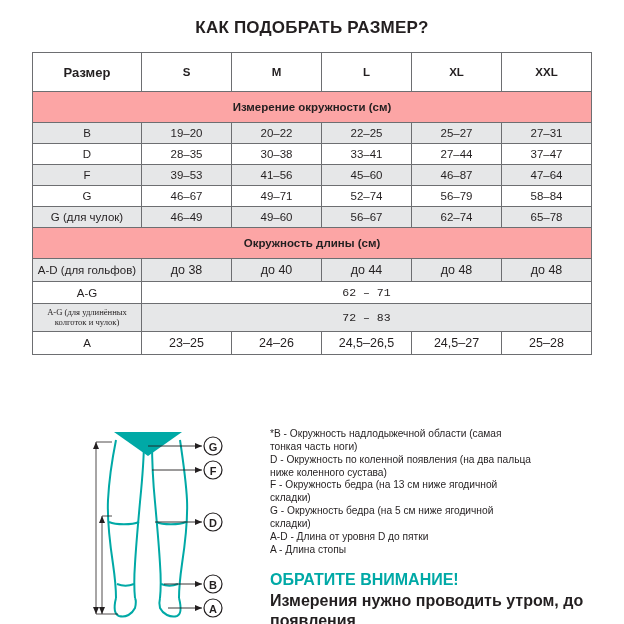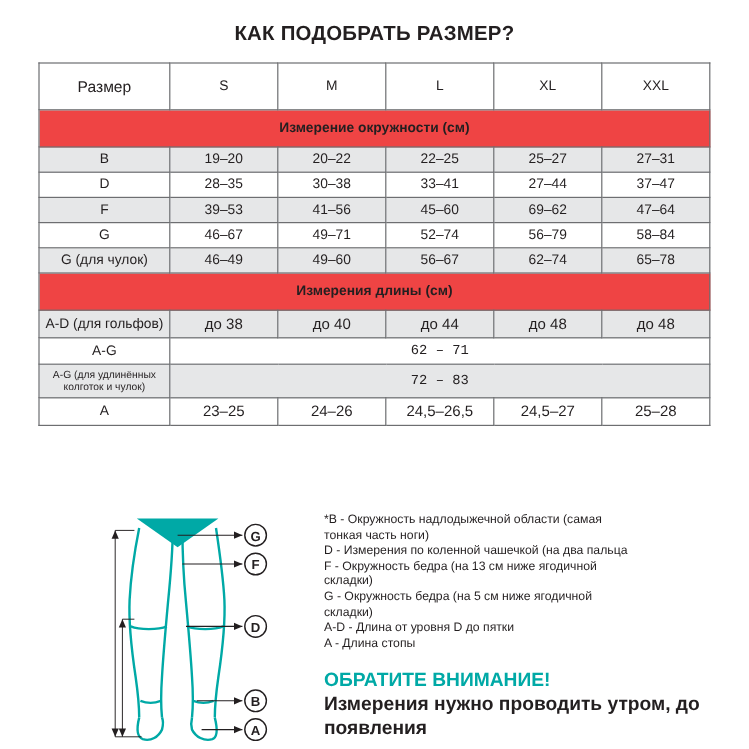--- a/index.html
+++ b/index.html
@@ -30,42 +30,43 @@
   }
   table.size td, table.size th{
     border:1px solid #6d6e71;
     text-align:center;
     vertical-align:middle;
     font-size:11.5px;
     padding:4px 2px;
     color:#231f20;
   }
   .hdr td{
-    font-weight:normal;
+    font-weight:bold;
     font-size:17px;
     height:30px;
     padding:2px;
   }
   .hdr td.rowlab{
     font-size:13px;
   }
   .section td{
     font-weight:bold;
     font-size:12.5px;
     height:22px;
-    background:#ef4444;
+    background:#fca5a5;
   }
   .shaded{background:#e6e7e8;}
   .rowlab{
     font-size:10.5px;
     width:104px;
   }
   .rowlab.small{
     font-size:8.6px;
     line-height:1.12;
+    font-family:Liberation Serif, serif;
   }
   .val{font-size:12px;}
   .val.big{font-size:12.5px;}
   .span5{font-size:12.5px;font-family:Liberation Mono, monospace;}
 
   .bottom{
     position:absolute;
     left:0;top:420px;
     width:624px;
     display:flex;
@@ -133,21 +134,21 @@
         <td class="val">33–41</td>
         <td class="val">27–44</td>
         <td class="val">37–47</td>
       </tr>
 
       <tr class="shaded">
         <td class="rowlab">F</td>
         <td class="val">39–53</td>
         <td class="val">41–56</td>
         <td class="val">45–60</td>
-        <td class="val">69–62</td>
+        <td class="val">46–87</td>
         <td class="val">47–64</td>
       </tr>
 
       <tr>
         <td class="rowlab">G</td>
         <td class="val">46–67</td>
         <td class="val">49–71</td>
         <td class="val">52–74</td>
         <td class="val">56–79</td>
         <td class="val">58–84</td>
@@ -156,21 +157,21 @@
       <tr class="shaded">
         <td class="rowlab">G (для чулок)</td>
         <td class="val">46–49</td>
         <td class="val">49–60</td>
         <td class="val">56–67</td>
         <td class="val">62–74</td>
         <td class="val">65–78</td>
       </tr>
 
       <tr class="section">
-        <td colspan="6">Измерения длины (см)</td>
+        <td colspan="6">Окружность длины (см)</td>
       </tr>
 
       <tr class="shaded">
         <td class="rowlab">A-D (для гольфов)</td>
         <td class="val big">до 38</td>
         <td class="val big">до 40</td>
         <td class="val big">до 44</td>
         <td class="val big">до 48</td>
         <td class="val big">до 48</td>
       </tr>
@@ -264,21 +265,22 @@
           <text x="157" y="162.5" text-anchor="middle" font-family="Liberation Sans, sans-serif" font-size="11" font-weight="bold" fill="#231f20">B</text>
           <circle cx="157" cy="182" r="9" fill="none" stroke="#231f20" stroke-width="1.2"></circle>
           <text x="157" y="186.5" text-anchor="middle" font-family="Liberation Sans, sans-serif" font-size="11" font-weight="bold" fill="#231f20">A</text>
         </g>
       </svg>
     </div>
 
     <div class="notes">
       <p>*B - Окружность надлодыжечной области (самая</p>
       <p>тонкая часть ноги)</p>
-      <p>  D - Измерения по коленной чашечкой (на два пальца</p>
+      <p>  D - Окружность по коленной появления (на два пальца</p>
+      <p>ниже коленного сустава)</p>
       <p>  F - Окружность бедра (на 13 см ниже ягодичной</p>
       <p>складки)</p>
       <p>  G - Окружность бедра (на 5 см ниже ягодичной</p>
       <p>складки)</p>
       <p>  A-D - Длина от уровня D до пятки</p>
       <p>  A - Длина стопы</p>
 
       <p class="attn-title">ОБРАТИТЕ ВНИМАНИЕ!</p>
       <p class="attn-body">Измерения нужно проводить утром, до появления</p>
     </div>

